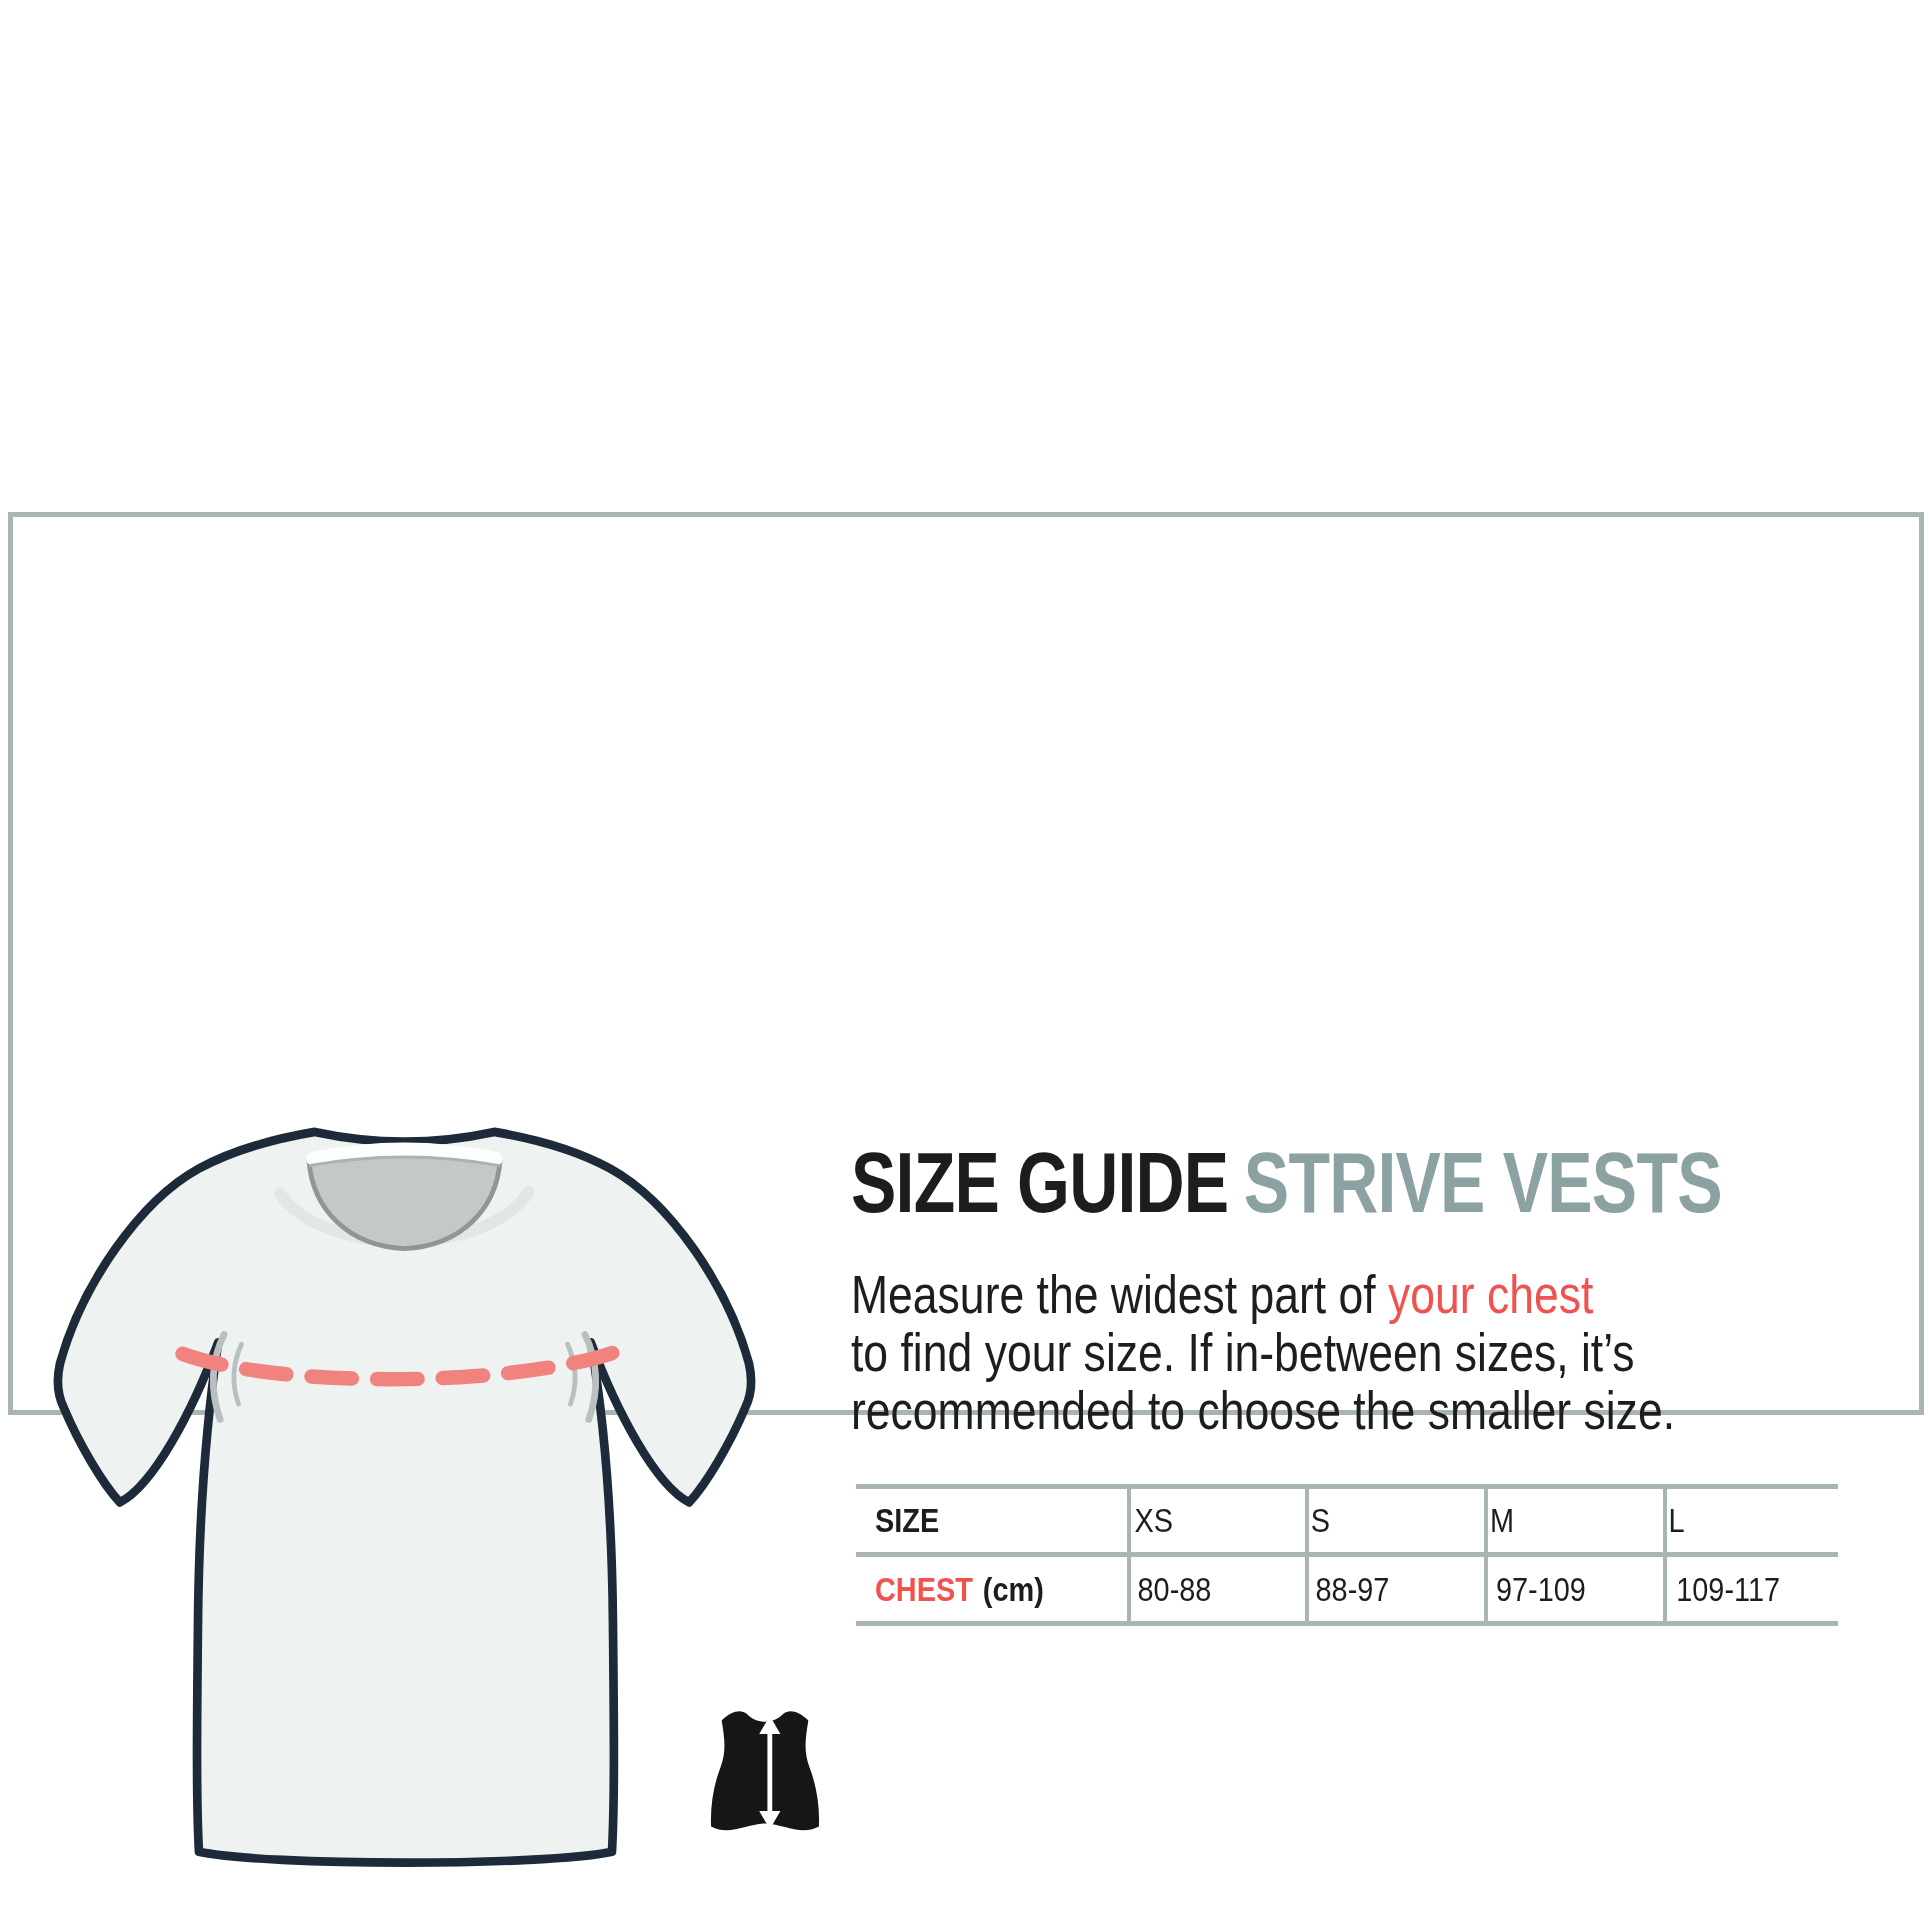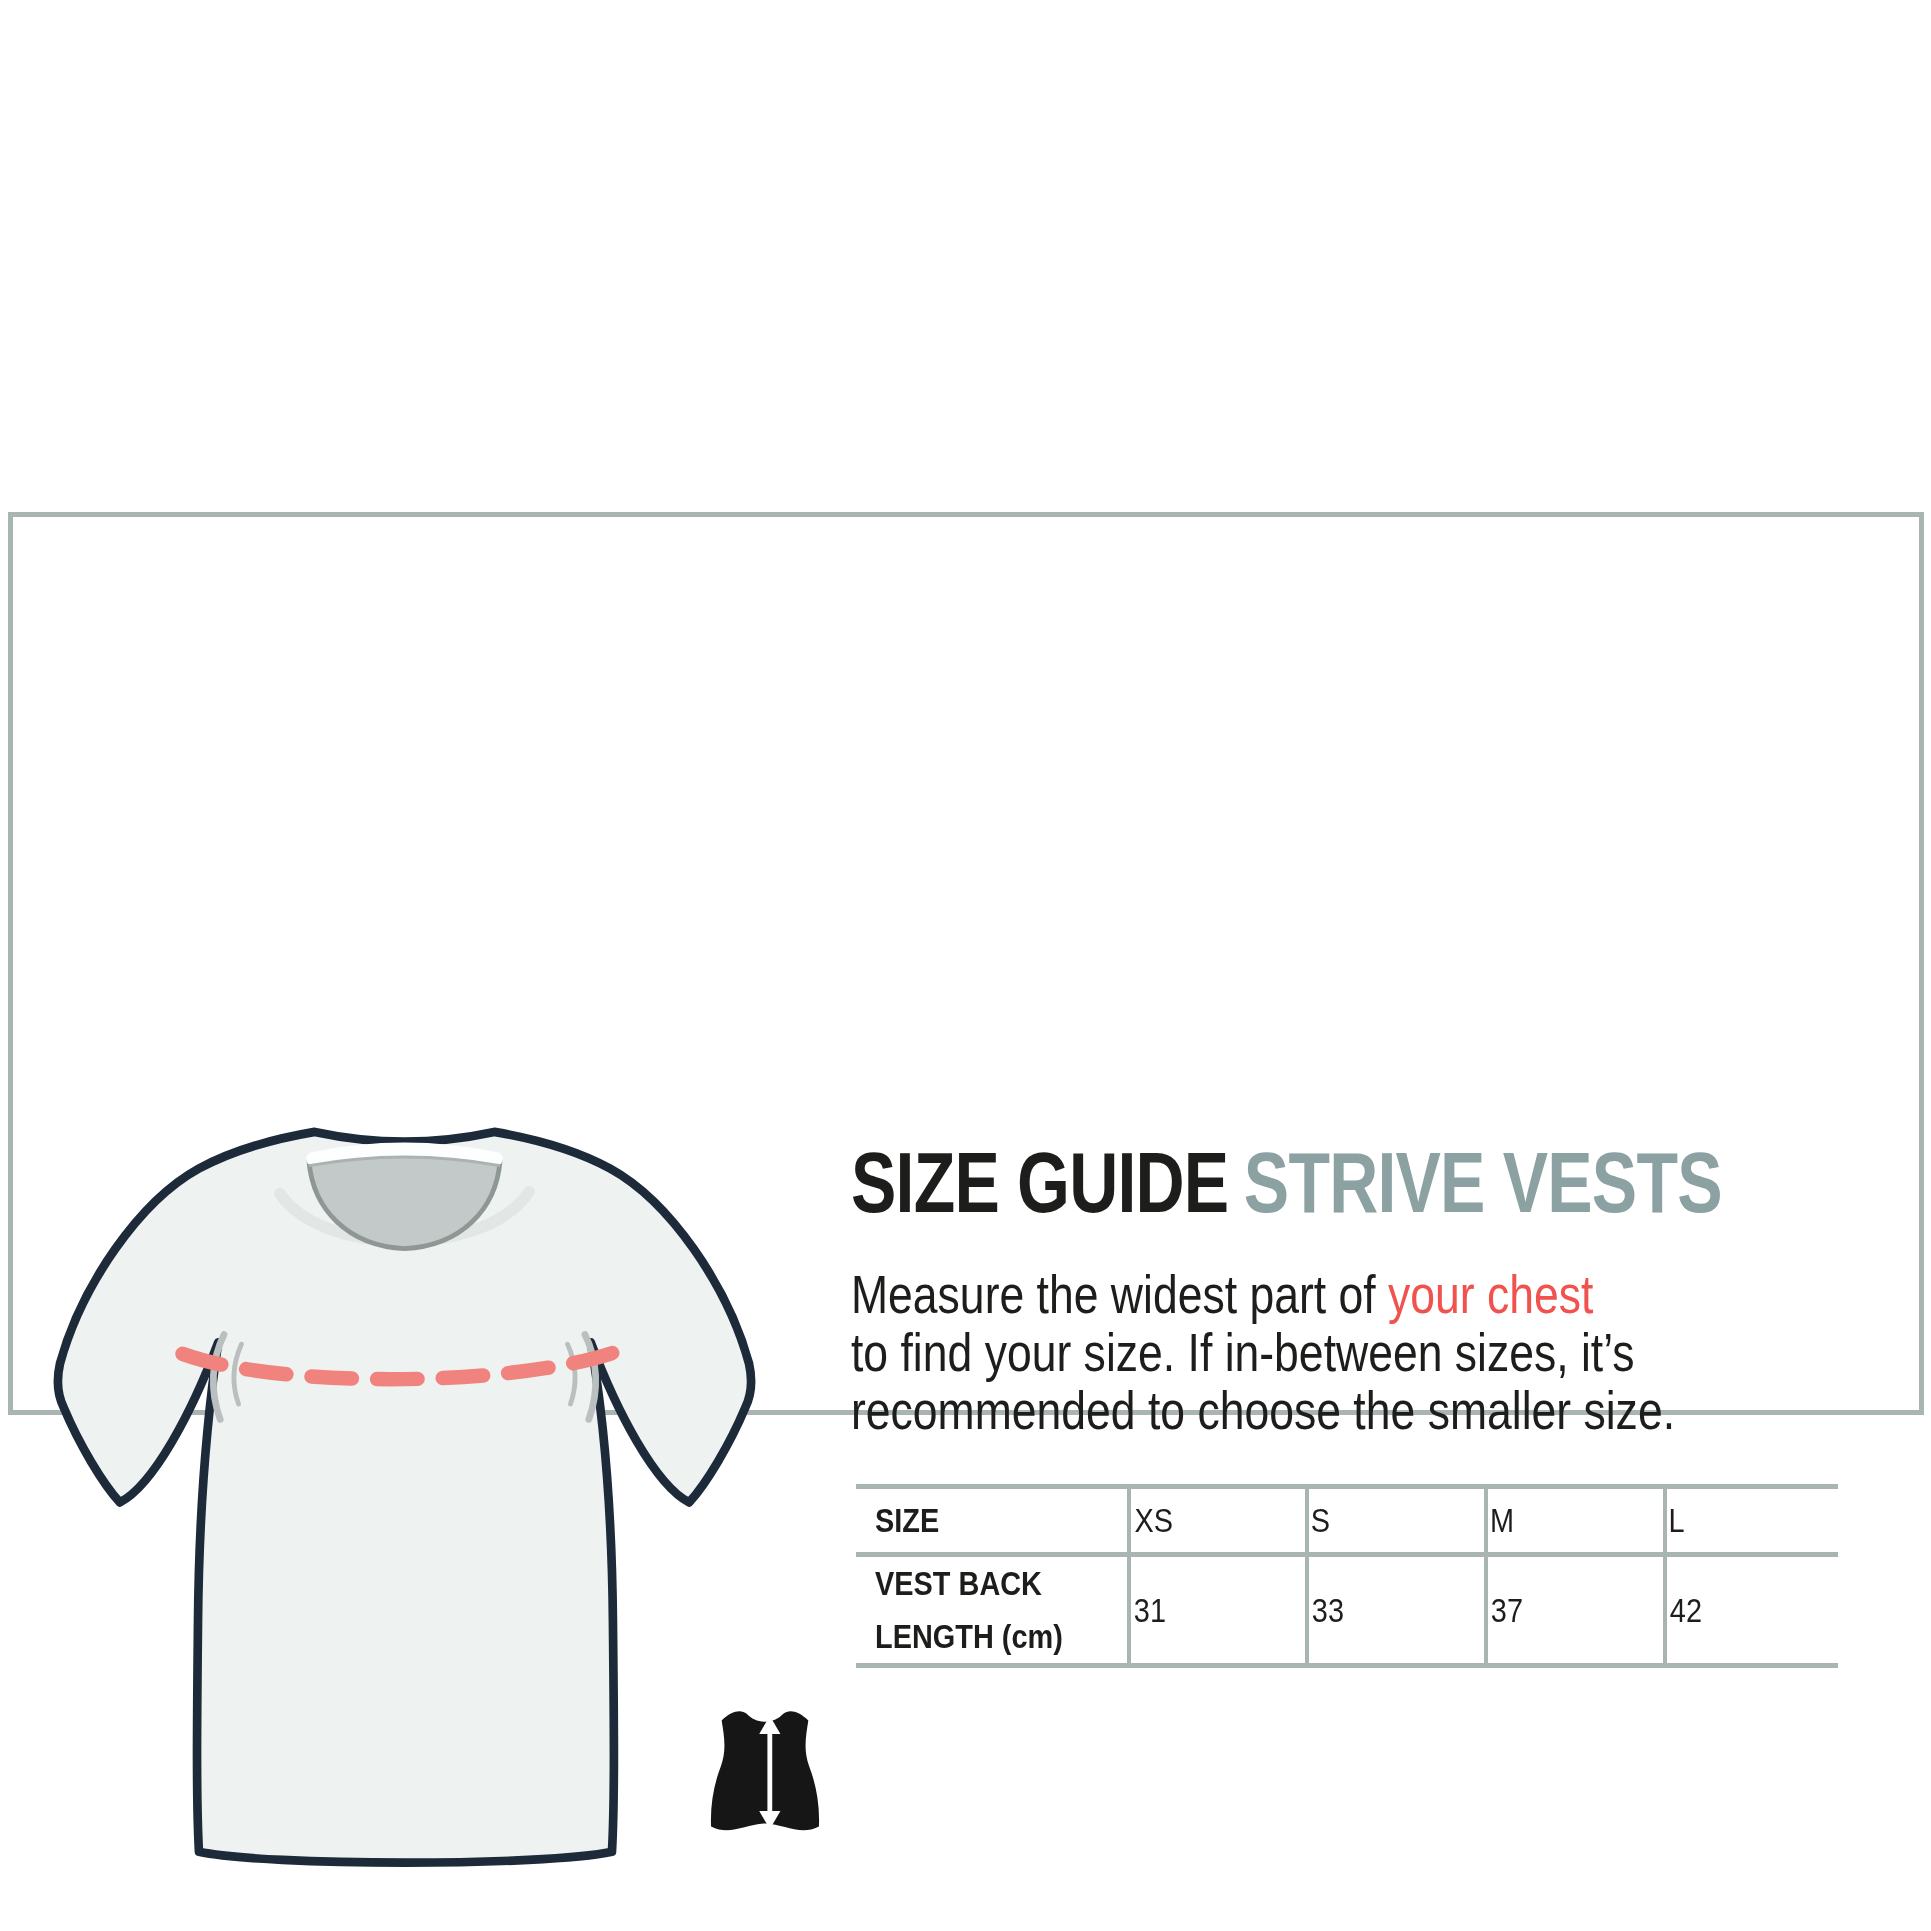--- a/index.html
+++ b/index.html
@@ -146,25 +146,25 @@
           <col style="width:173px">
       </colgroup>
       <tbody>
           <tr class="r-head">
         <td class="lab vline"><span class="cxl b">SIZE</span></td>
         <td class="val vline"><span class="cx">XS</span></td>
         <td class="val vline"><span class="cx">S</span></td>
         <td class="val vline"><span class="cx">M</span></td>
         <td class="val"><span class="cx">L</span></td>
       </tr>
-      <tr class="r-vb">
-        <td class="lab vline"><span class="cxl b two-line"><span class="tl">VEST BACK</span><span class="tl">LENGTH (cm)</span></span></td>
-        <td class="val vline"><span class="cx">31</span></td>
-        <td class="val vline"><span class="cx">33</span></td>
-        <td class="val vline"><span class="cx">37</span></td>
-        <td class="val"><span class="cx">42</span></td>
+      <tr class="r-cm">
+        <td class="lab vline"><span class="cxl b"><span class="red">CHEST</span><span class="unit">(cm)</span></span></td>
+        <td class="val vline"><span class="cx">80-88</span></td>
+        <td class="val vline"><span class="cx">88-97</span></td>
+        <td class="val vline"><span class="cx">97-109</span></td>
+        <td class="val"><span class="cx">109-117</span></td>
       </tr>
     </tbody>
       </table>
 
   </div>
 </div>
 
 
 </body></html>

